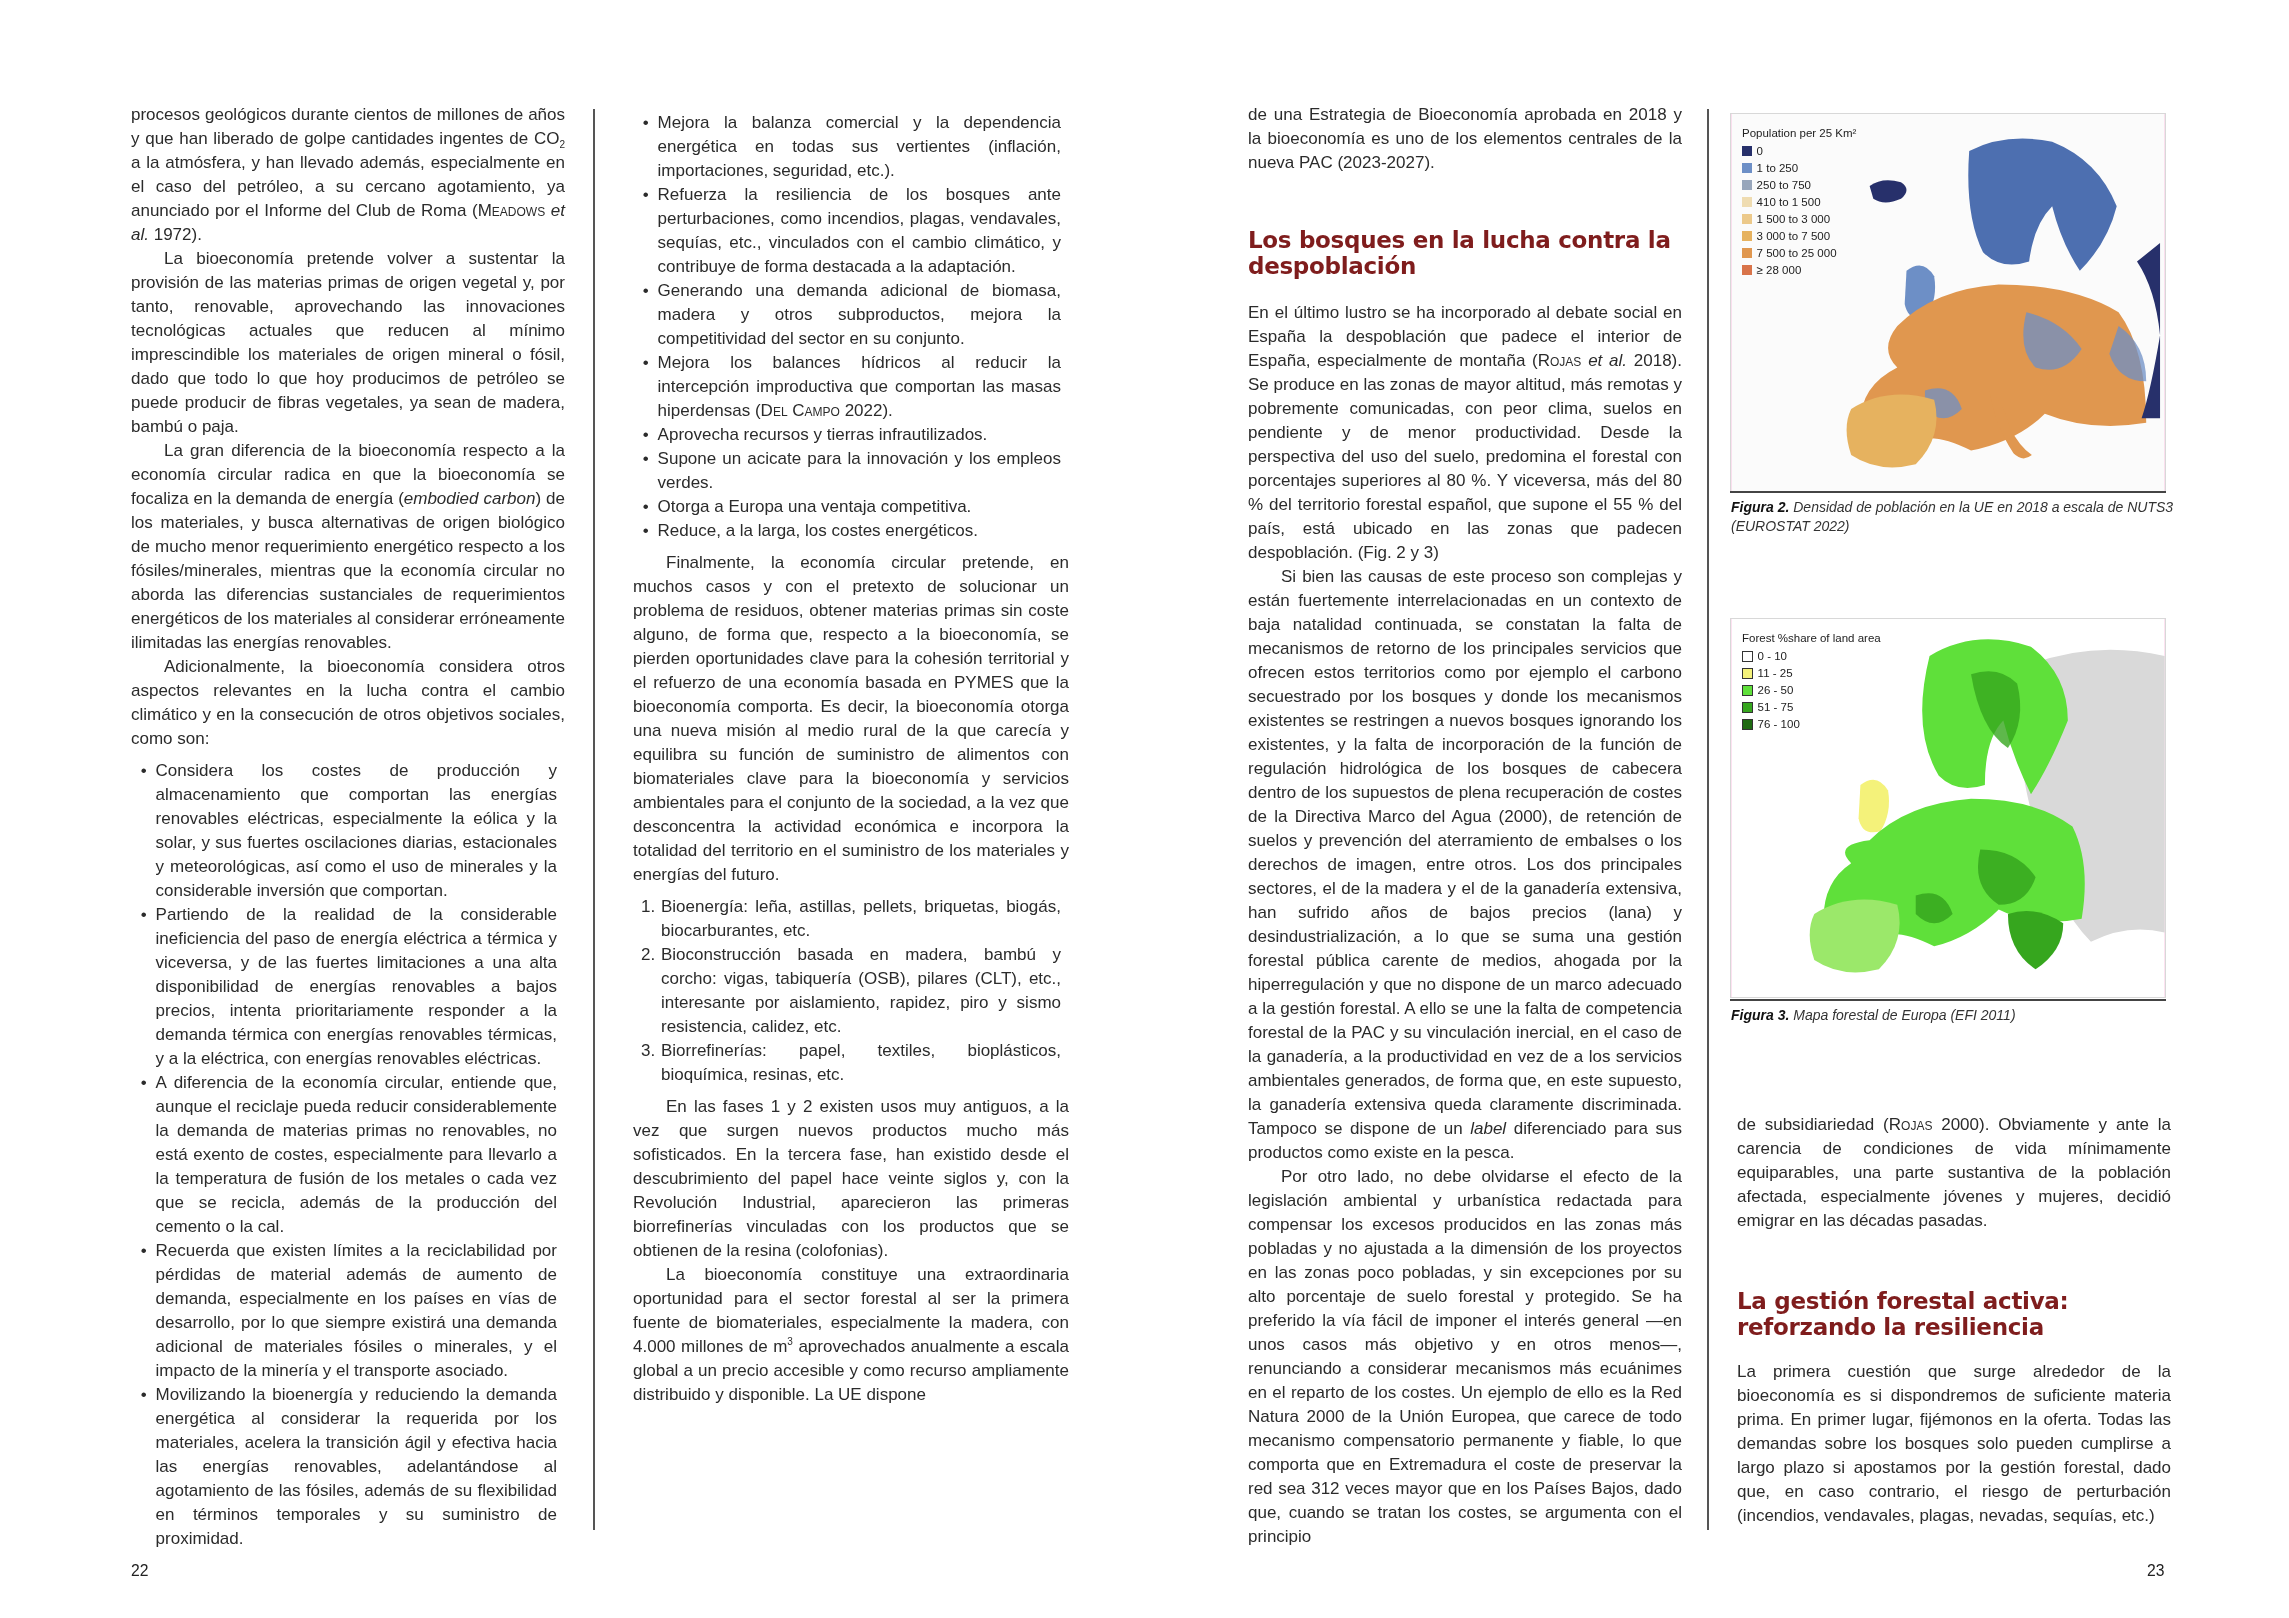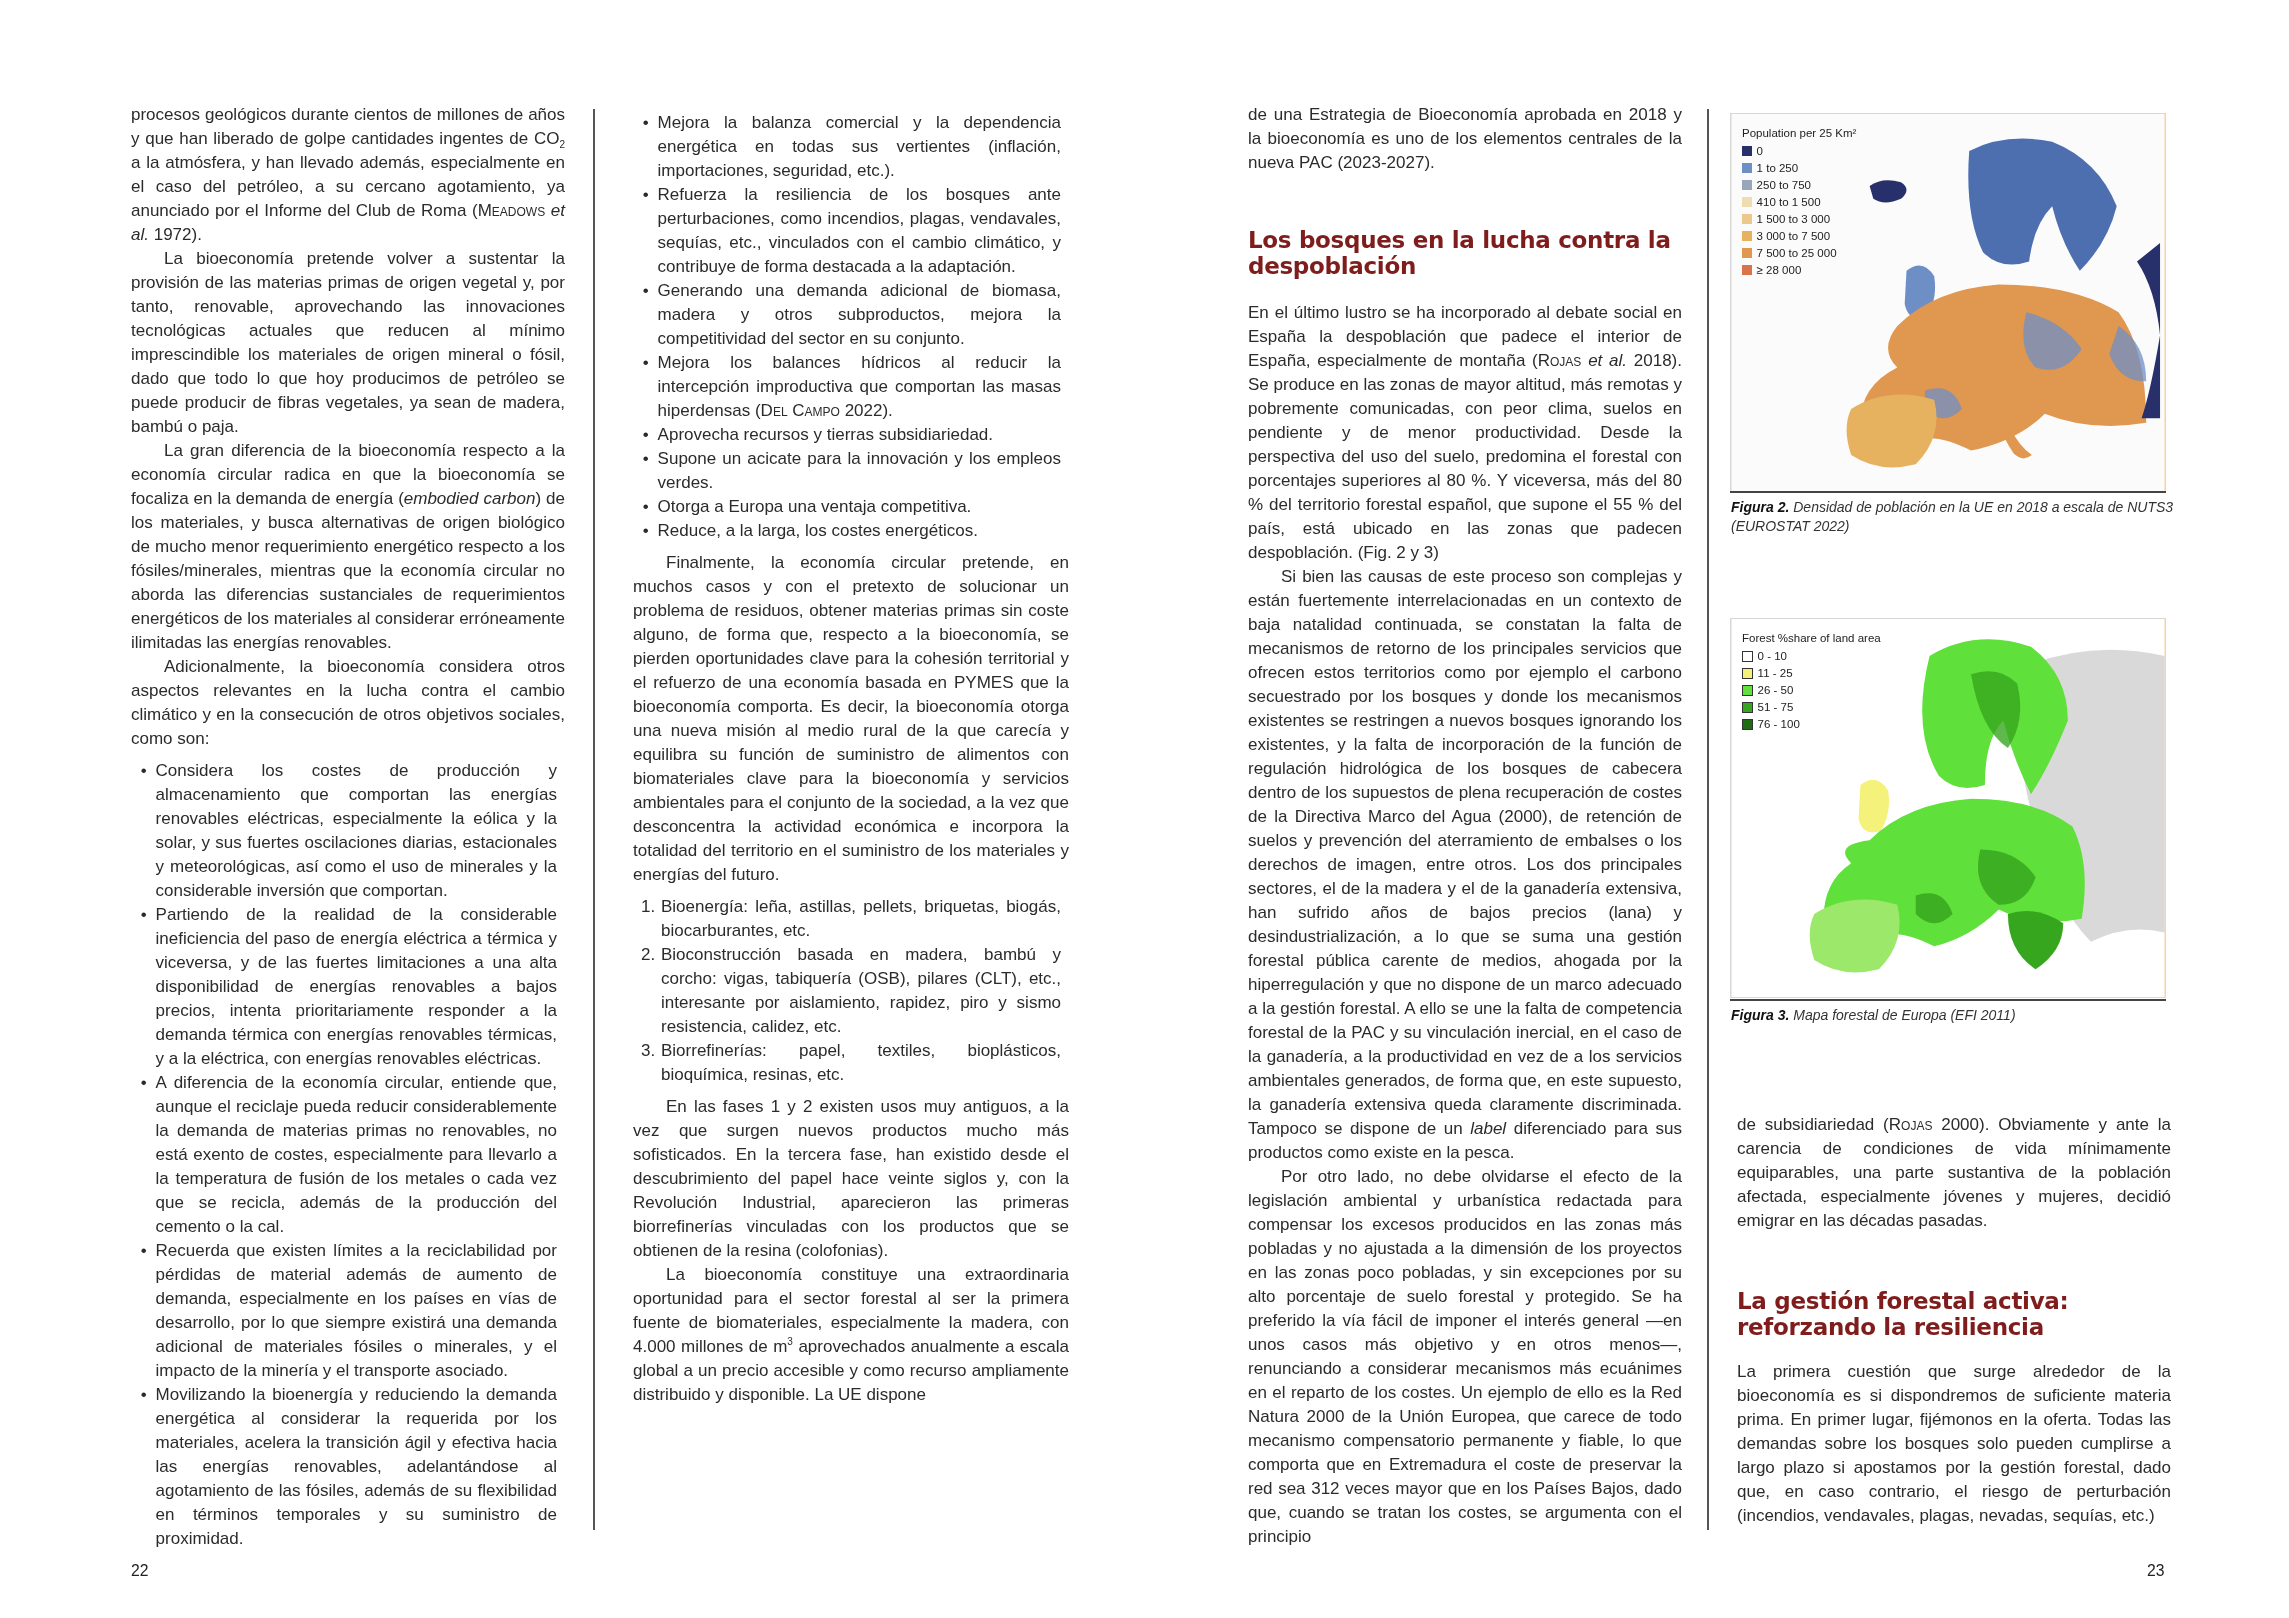--- a/index.html
+++ b/index.html
@@ -17,21 +17,21 @@
   ul.bul, ol.num { margin: 8px; padding: 0; list-style: none; }
   ul.bul li { position: relative; padding-left: 16.6px; }
   ul.bul li::before { content: "•"; position: absolute; left: 1.8px; top: 0; }
   .col1 ul.bul li { padding-left: 16.6px; }
   ol.num li { position: relative; padding-left: 20px; }
   ol.num li .n { position: absolute; left: 0; top: 0; }
   .sc { font-variant: small-caps; }
   h2 { margin: 0; font-family: "DejaVu Sans", sans-serif; font-weight: 700; font-size: 23px; line-height: 26px; color: #7f1d1d; letter-spacing: -0.3px; }
   .h-a { position: absolute; left: 1248px; top: 227px; width: 434px; }
   .h-b { position: absolute; left: 1737px; top: 1288px; width: 443px; }
-  .fig { position: absolute; border: 0.9px solid #d8d8d8; background: #fdba74; overflow: hidden; }
+  .fig { position: absolute; border: 0.9px solid #d8d8d8; background: #f9a8d4; overflow: hidden; }
   .fig1 { left: 1730px; top: 113px; width: 434px; height: 378px; }
   .fig2 { left: 1730px; top: 618px; width: 434px; height: 378px; }
   .figline { position: absolute; height: 1.8px; background: #444; }
   .caption { position: absolute; font-size: 14px; line-height: 19.4px; font-style: italic; color: #333; width: 443px; }
   .caption b { font-style: italic; font-weight: 700; color: #111; }
   .legend { position: absolute; left: 11px; top: 11px; font-size: 11.5px; line-height: 17px; color: #222; z-index: 2; }
   .legend .lt { margin-bottom: 0.9px; }
   .legend .li { display: flex; align-items: center; }
   .legend .sw { width: 10px; height: 10px; margin-right: 4.6px; display: inline-block; }
   .legend2 .sw { width: 11px; height: 11px; border: 1.4px solid #333; box-sizing: border-box; }
@@ -57,21 +57,21 @@
 </div>
 
 <div class="vrule" style="left:593px; top:109px; height:1421px;"></div>
 
 <div class="col col2">
   <ul class="bul">
     <li>Mejora la balanza comercial y la dependencia energética en todas sus vertientes (inflación, importaciones, seguridad, etc.).</li>
     <li>Refuerza la resiliencia de los bosques ante perturbaciones, como incendios, plagas, vendavales, sequías, etc., vinculados con el cambio climático, y contribuye de forma destacada a la adaptación.</li>
     <li>Generando una demanda adicional de biomasa, madera y otros subproductos, mejora la competitividad del sector en su conjunto.</li>
     <li><span>Mejora los balances hídricos al reducir la intercepción improductiva que comportan las masas hiperdensas (</span><span class="sc">Del Campo</span><span> 2022).</span></li>
-    <li>Aprovecha recursos y tierras subsidiariedad.</li>
+    <li>Aprovecha recursos y tierras infrautilizados.</li>
     <li>Supone un acicate para la innovación y los empleos verdes.</li>
     <li>Otorga a Europa una ventaja competitiva.</li>
     <li>Reduce, a la larga, los costes energéticos.</li>
   </ul>
   <p class="ind">Finalmente, la economía circular pretende, en muchos casos y con el pretexto de solucionar un problema de residuos, obtener materias primas sin coste alguno, de forma que, respecto a la bioeconomía, se pierden oportunidades clave para la cohesión territorial y el refuerzo de una economía basada en PYMES que la bioeconomía comporta. Es decir, la bioeconomía otorga una nueva misión al medio rural de la que carecía y equilibra su función de suministro de alimentos con biomateriales clave para la bioeconomía y servicios ambientales para el conjunto de la sociedad, a la vez que desconcentra la actividad económica e incorpora la totalidad del territorio en el suministro de los materiales y energías del futuro.</p>
   <ol class="num">
     <li><span class="n">1.</span><span>Bioenergía: leña, astillas, pellets, briquetas, biogás, biocarburantes, etc.</span></li>
     <li><span class="n">2.</span><span>Bioconstrucción basada en madera, bambú y corcho: vigas, tabiquería (OSB), pilares (CLT), etc., interesante por aislamiento, rapidez, piro y sismo resistencia, calidez, etc.</span></li>
     <li><span class="n">3.</span><span>Biorrefinerías: papel, textiles, bioplásticos, bioquímica, resinas, etc.</span></li>
   </ol>

